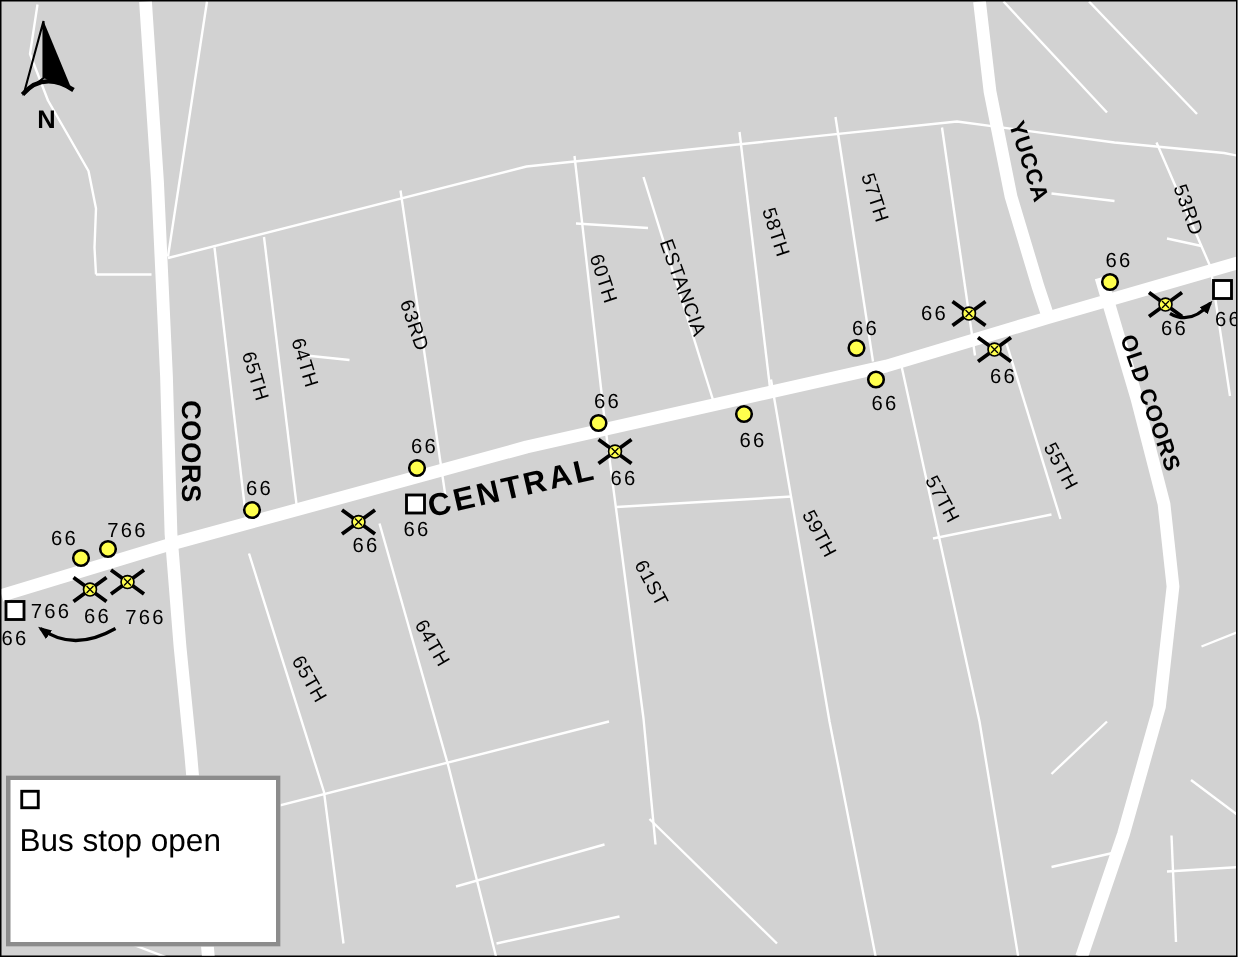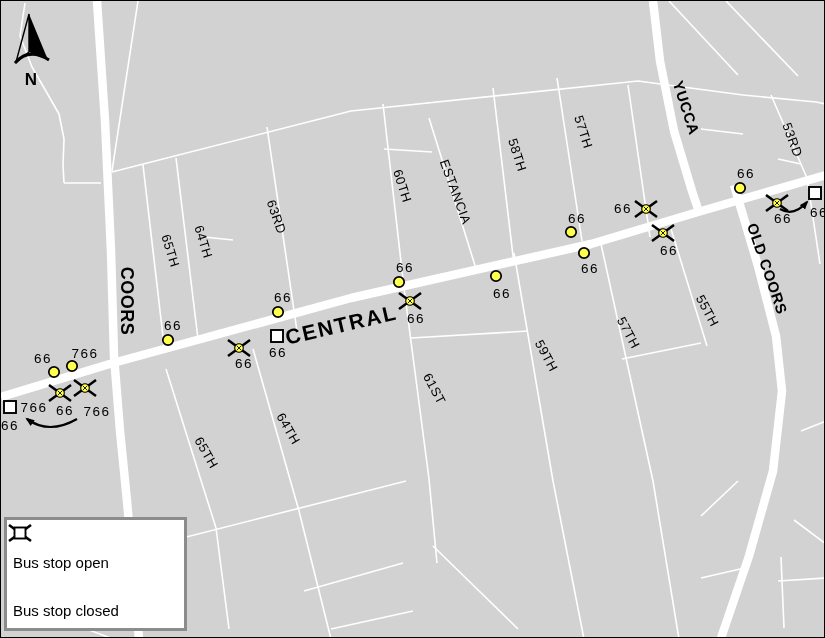--- a/index.html
+++ b/index.html
@@ -11,21 +11,21 @@
   }
   .map-frame svg{position:absolute; left:0; top:0;}
   .legend{
     position:absolute; left:3px; top:516px; width:183px; height:114px;
     background:#ffffff; border:3px solid #8c8c8c; box-sizing:border-box;
     display:flex; flex-direction:column; justify-content:space-evenly;
     padding:2px 6px; z-index:5;
   }
   .legend-row{display:flex; align-items:center; gap:9px;}
   .legend-sym{width:26px; height:26px; flex:0 0 26px;}
-  .legend-label{font-size:15px; color:#000; white-space:nowrap;margin-top:28px;}
+  .legend-label{font-size:21px; color:#000; white-space:nowrap;}
   .compass{position:absolute; left:770px; top:548px; z-index:4;}
   .compass text{font-size:17px; font-weight:600; fill:#000;}
 </style>
 </head>
 <body>
 
 <div class="map-frame">
 
   <svg id="map-svg" width="825" height="638" viewBox="0 0 825 638">
     <defs>
@@ -197,30 +197,20 @@
 
   <div class="legend">
     <div class="legend-row">
       <svg class="legend-sym" viewBox="0 0 26 26">
         <circle cx="13" cy="13" r="5" fill="#ffff4d" stroke="#000" stroke-width="1.7"></circle>
       </svg>
       <span class="legend-label">Bus stop open</span>
     </div>
     <div class="legend-row">
       <svg class="legend-sym" viewBox="0 0 26 26">
-        <g transform="translate(13,13)">
-          <path d="M-11,-8 L11,8 M-11,8 L11,-8" stroke="#000" stroke-width="2.6" fill="none"></path>
-          <circle r="4.4" fill="#ffffff" stroke="#000" stroke-width="1.2"></circle>
-          <path d="M-2.4,-2.4 L2.4,2.4 M-2.4,2.4 L2.4,-2.4" stroke="#000" stroke-width="1" fill="none"></path>
-        </g>
-      </svg>
-      <span class="legend-label">Bus stop closed</span>
-    </div>
-    <div class="legend-row">
-      <svg class="legend-sym" viewBox="0 0 26 26">
         <rect x="7.5" y="7.5" width="11" height="11" fill="#ffffff" stroke="#000" stroke-width="1.9"></rect>
       </svg>
     </div>
   </div>
 
   <svg class="compass" width="55" height="90" viewBox="0 0 55 90">
     <polygon points="28,13 15,61 28,51" fill="none" stroke="#000" stroke-width="1.4"></polygon>
     <polygon points="28,13 28,51 47,59" fill="#000"></polygon>
     <path d="M14,62 Q28,46 48,59" fill="none" stroke="#000" stroke-width="3"></path>
     <text x="30" y="84" text-anchor="middle">N</text>

